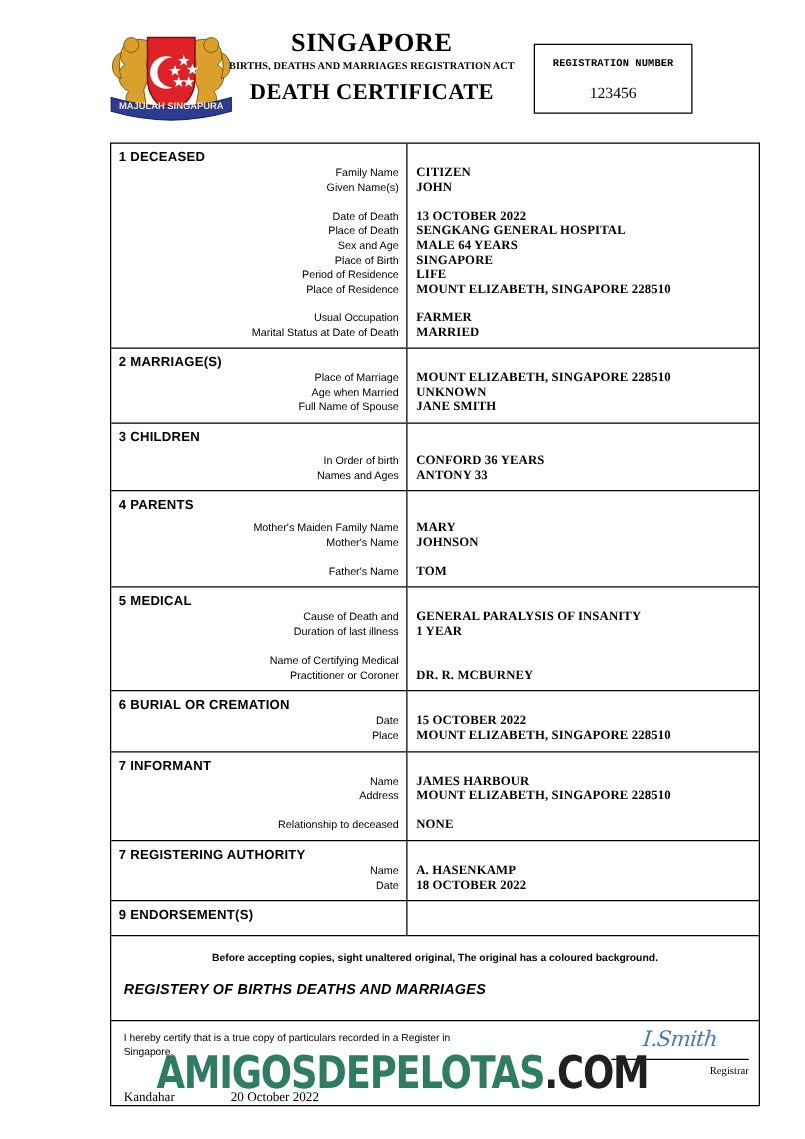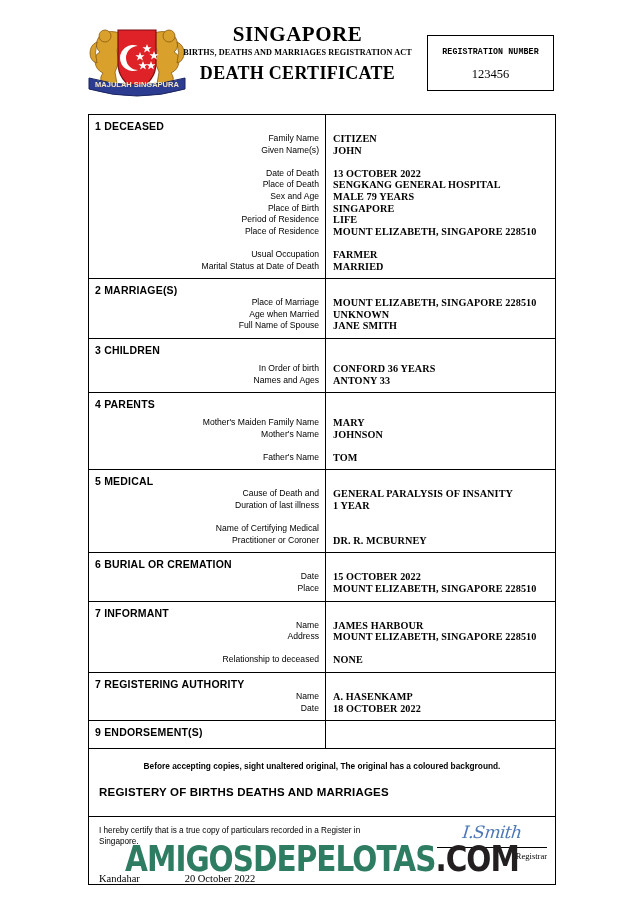--- a/index.html
+++ b/index.html
@@ -73,21 +73,21 @@
   .regbox-value {
     font-family: "Liberation Serif", serif;
     font-size: 12.5px;
     margin-top: 11px;
   }
 
   
   .cert {
     position: absolute;
     left: 88px; top: 114px;
-    width: 468px;
+    width: 520px;
     border: 1.4px solid #000;
     box-sizing: border-box;
   }
   .sec {
     border-bottom: 1.4px solid #000;
     position: relative;
     display: flex;
   }
   .sec:last-child { border-bottom: none; }
   .sec-left {
@@ -137,20 +137,21 @@
     font-size: 8.3px;
     text-align: center;
     line-height: 12px;
   }
   .foot-registry {
     font-family: "Liberation Sans", sans-serif;
     font-weight: bold;
     font-size: 11.5px;
     letter-spacing: .2px;
     margin: 14px 0 0 10px;
+    font-style: italic;
   }
   .certify-block {
     position: relative;
     margin-top: 18px;
     border-top: 1.3px solid #000;
     padding: 8px 10px 0 10px;
     height: 58px;
     box-sizing: border-box;
   }
   .certify-text {
@@ -278,21 +279,21 @@
       </div>
     </div>
     <div class="sec-right">
       <div class="values">
         <div style="height:13px"></div>
         <div>CITIZEN</div>
         <div>JOHN</div>
         <div class="sp"></div>
         <div>13 OCTOBER 2022</div>
         <div>SENGKANG GENERAL HOSPITAL</div>
-        <div>MALE 79 YEARS</div>
+        <div>MALE 64 YEARS</div>
         <div>SINGAPORE</div>
         <div>LIFE</div>
         <div>MOUNT ELIZABETH, SINGAPORE 228510</div>
         <div class="sp"></div>
         <div>FARMER</div>
         <div>MARRIED</div>
       </div>
     </div>
   </div>
 

